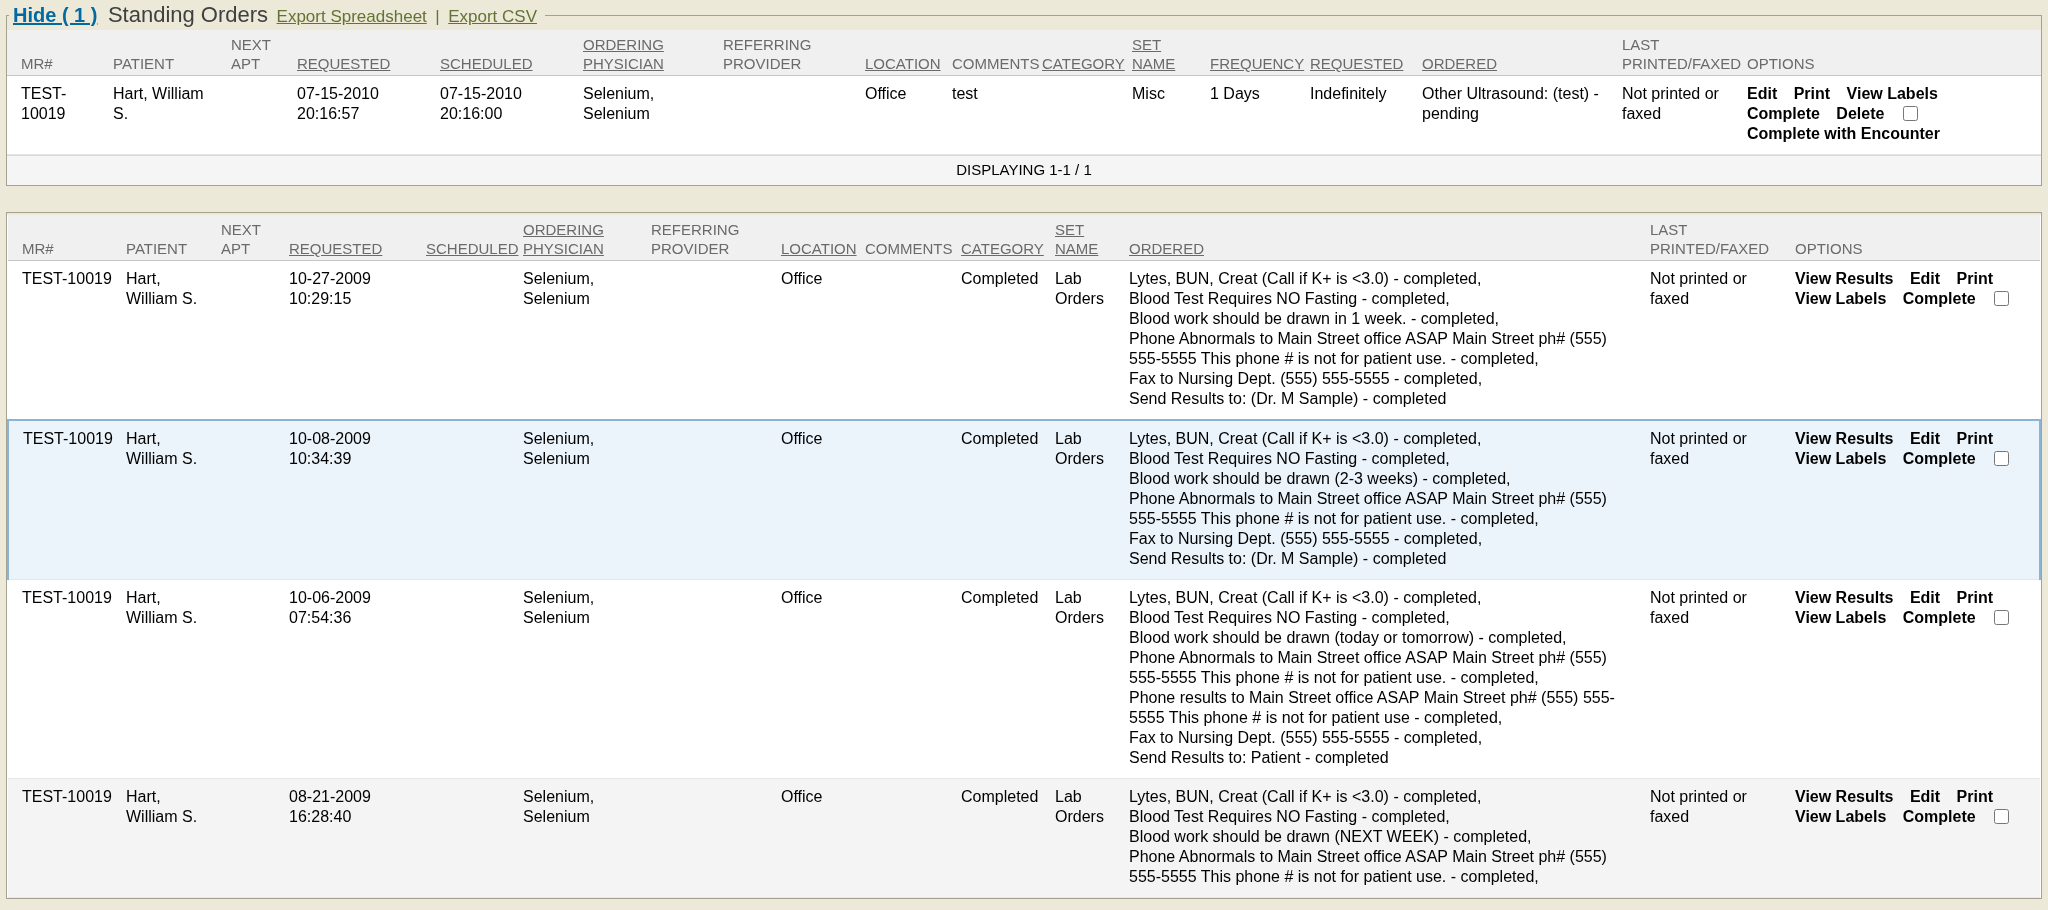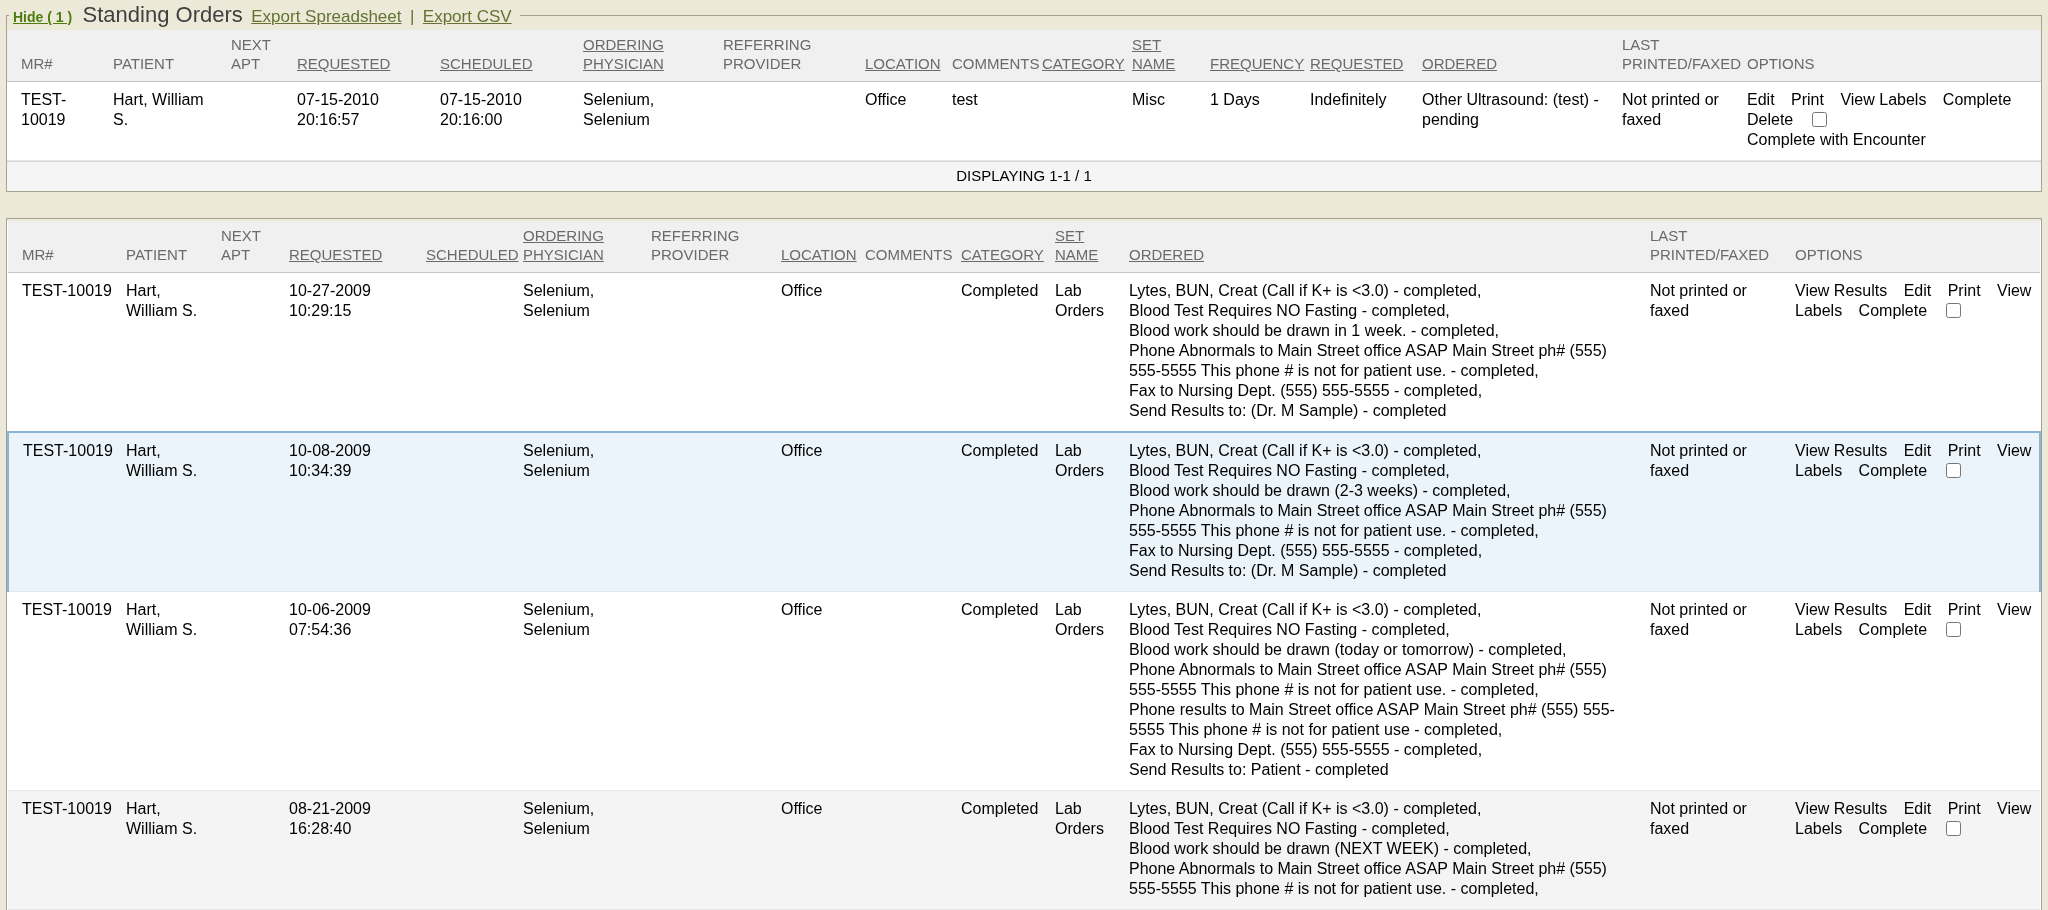--- a/index.html
+++ b/index.html
@@ -17,23 +17,23 @@
     border: 1px solid #a5a28f;
     background: transparent;
   }
   .orders-fieldset.second { margin-top: 26px; }
   legend {
     margin-left: 2px;
     padding: 0 8px 0 4px;
     white-space: nowrap;
   }
   .hide-link {
-    color: #4d7c0f;
+    color: #0369a1;
     font-weight: bold;
-    font-size: 14px;
+    font-size: 20px;
     text-decoration: underline;
     cursor: pointer;
   }
   .section-title {
     color: #404040;
     font-size: 22px;
     margin: 0 4px 0 6px;
   }
   .export-link {
     color: #647334;
@@ -51,21 +51,21 @@
     margin-top: 2px;
     font-size: 16px;
   }
   table.orders thead th {
     background: #f0f0f0;
     color: #6a6a6a;
     font-weight: normal;
     font-size: 15px;
     text-align: left;
     vertical-align: bottom;
-    padding: 5px 6px 8px 6px;
+    padding: 5px 6px 2px 6px;
     line-height: 19px;
     border-bottom: 1px solid #c6c6c6;
   }
   table.orders thead th.sortable { text-decoration: underline; cursor: pointer; }
   table.orders thead th:first-child, table.orders tbody td:first-child { padding-left: 14px; }
   table.orders tbody td {
     vertical-align: top;
     padding: 8px 6px 10px 6px;
     line-height: 20px;
     border-bottom: 1px solid #e6e6e6;
@@ -79,20 +79,21 @@
   }
   tr.highlight td:first-child { border-left: 2px solid #8bb3d6; }
   tr.highlight td:last-child { border-right: 2px solid #8bb3d6; }
 
   .order-item { display: block; }
   .opt-link {
     color: #000;
     cursor: pointer;
     margin-right: 12px;
     text-decoration: none;
+    font-weight: bold;
   }
   .opt-block { display: block; margin-top: 0px; }
   .opt-block .opt-link { margin-right: 0; }
   input[type="checkbox"] {
     width: 15px; height: 15px;
     margin: 2px 0 0 2px;
     vertical-align: -2px;
   }
   .table-footer {
     background: #f5f5f5;

